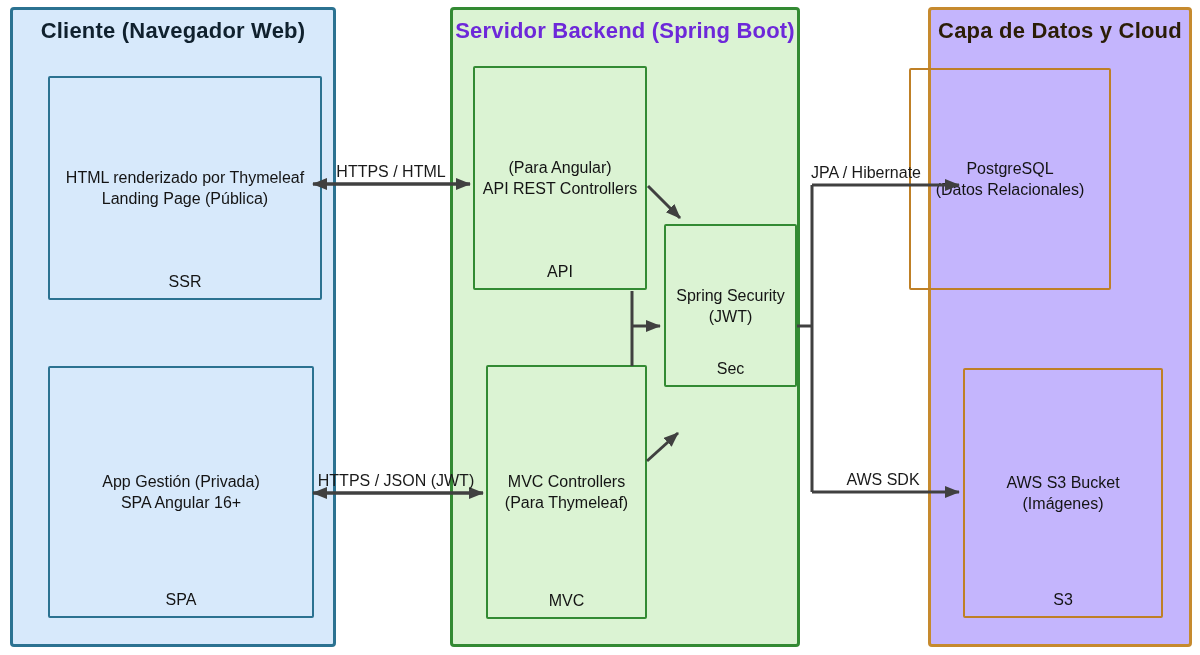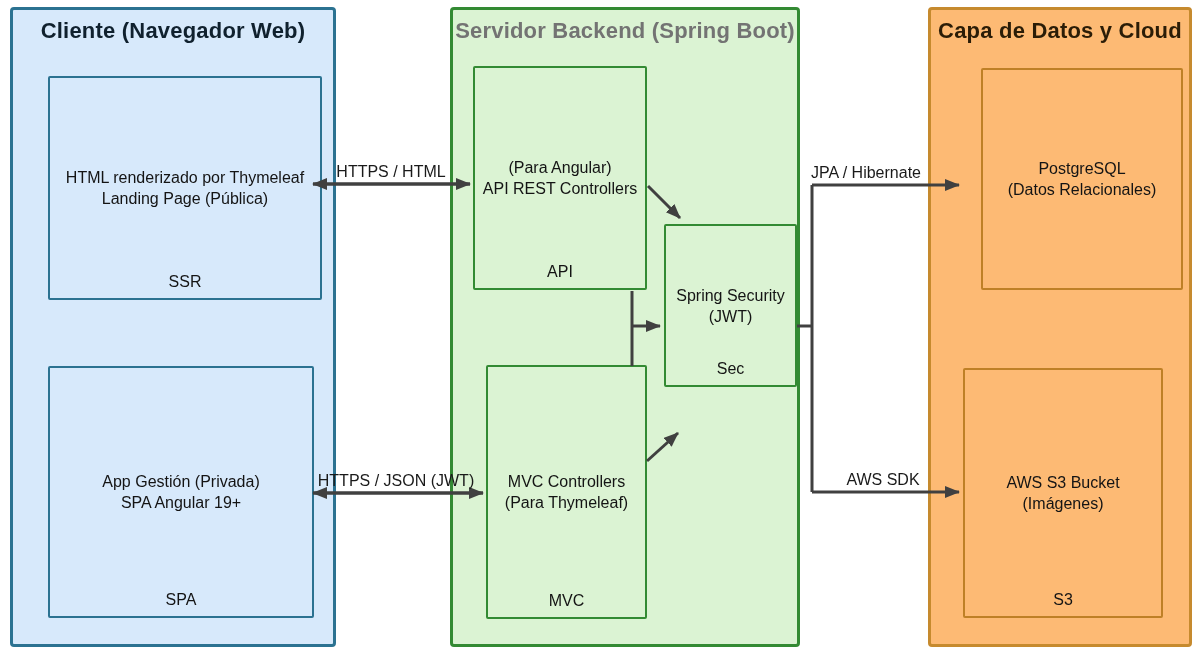--- a/index.html
+++ b/index.html
@@ -3,47 +3,47 @@
 <meta charset="utf-8">
 <style>
   html,body{margin:0;padding:0;background:#ffffff;}
   .stage{
     position:relative;width:1200px;height:655px;background:#ffffff;overflow:hidden;
     font-family:"Liberation Sans","DejaVu Sans",sans-serif;color:#141414;
   }
   .container-box{position:absolute;border:3px solid;border-radius:4px;box-sizing:border-box;}
   #c-cliente{left:10px;top:7px;width:326px;height:640px;background:#d7e9fb;border-color:#2b7291;}
   #c-backend{left:450px;top:7px;width:350px;height:640px;background:#dbf3d3;border-color:#338a33;}
-  #c-datos{left:928px;top:7px;width:264px;height:640px;background:#fdba74;border-color:#c68a2e;}
+  #c-datos{left:928px;top:7px;width:264px;height:640px;background:#c4b5fd;border-color:#c68a2e;}
   .container-title{
     position:absolute;top:8px;left:0;width:100%;text-align:center;
     font-size:22px;font-weight:bold;letter-spacing:0.2px;
   }
   #c-cliente .container-title{color:#10212e;}
-  #c-backend .container-title{color:#737373;}
+  #c-backend .container-title{color:#6d28d9;}
   #c-datos   .container-title{color:#2b1d07;}
 
   .node{
     position:absolute;border:2px solid;border-radius:2px;box-sizing:border-box;
     display:flex;align-items:center;justify-content:center;background:transparent;
   }
   .node.blue{border-color:#2b7291;}
   .node.green{border-color:#338a33;}
   .node.orange{border-color:#bf8026;}
   .node-label{text-align:center;font-size:16px;line-height:21px;color:#141414;padding:0 4px;}
   .node-tag{
     position:absolute;bottom:7px;left:0;width:100%;text-align:center;
     font-size:16px;color:#141414;
   }
   #n-ssr{left:35px;top:66px;width:274px;height:224px;}
   #n-spa{left:35px;top:356px;width:266px;height:252px;}
   #n-api{left:473px;top:66px;width:174px;height:224px;}
   #n-mvc{left:486px;top:365px;width:161px;height:254px;}
   #n-sec{left:664px;top:224px;width:133px;height:163px;}
-  #n-db{left:981px;top:68px;width:202px;height:222px;}
+  #n-db{left:909px;top:68px;width:202px;height:222px;}
   #n-s3{left:963px;top:368px;width:200px;height:250px;}
 
   .edges{position:absolute;left:0;top:0;z-index:5;pointer-events:none;}
   .edge{stroke:#404040;stroke-width:3;fill:none;}
   .edge-label{
     font-family:"Liberation Sans","DejaVu Sans",sans-serif;
     font-size:16px;fill:#1a1a1a;text-anchor:middle;
   }
 </style>
 </head>
@@ -56,21 +56,21 @@
     <div class="node blue" id="n-ssr">
       <div class="node-label">
         <div>HTML renderizado por Thymeleaf</div>
         <div>Landing Page (Pública)</div>
       </div>
       <div class="node-tag">SSR</div>
     </div>
     <div class="node blue" id="n-spa">
       <div class="node-label">
         <div>App Gestión (Privada)</div>
-        <div>SPA Angular 19+</div>
+        <div>SPA Angular 16+</div>
       </div>
       <div class="node-tag">SPA</div>
     </div>
   </div>
 
   <div class="container-box" id="c-backend">
     <div class="container-title">Servidor Backend (Spring Boot)</div>
   </div>
   <div class="node green" id="n-api">
     <div class="node-label">

